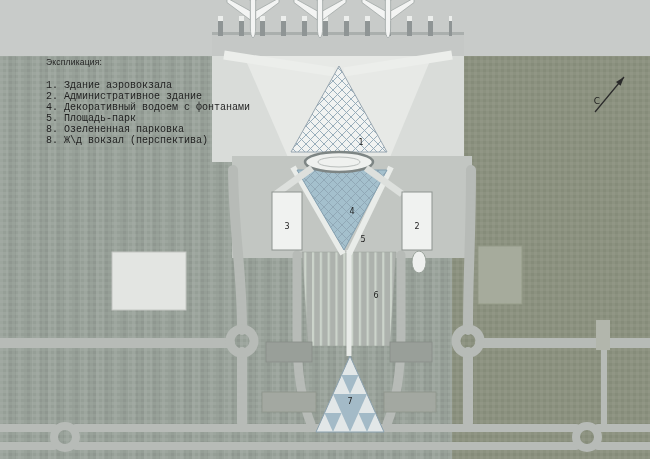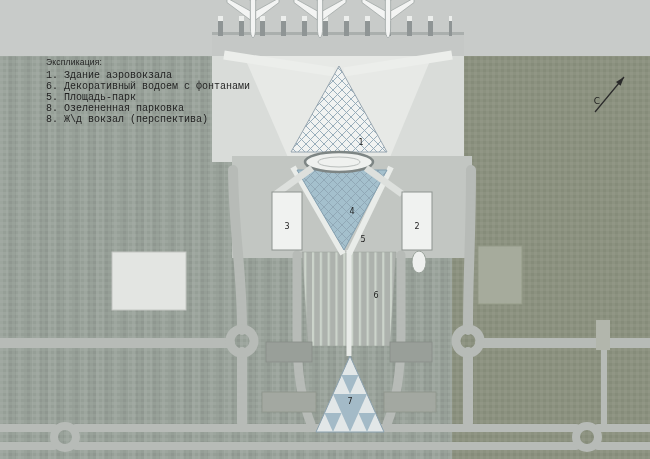--- a/index.html
+++ b/index.html
@@ -1,20 +1,20 @@
 <!DOCTYPE html>
 <html><head>
 <meta charset="utf-8">
 <style>
   html,body{margin:0;padding:0;}
   body{width:650px;height:459px;overflow:hidden;font-family:"Liberation Sans","DejaVu Sans",sans-serif;}
   .stage{position:relative;width:650px;height:459px;background:#9aa39b;overflow:hidden;}
   .stage svg{position:absolute;left:0;top:0;display:block;}
   .legend{position:absolute;left:46px;top:57px;width:180px;color:#1f1f1f;}
-  .legend-title{font-size:8.5px;letter-spacing:.2px;margin-bottom:3px;}
+  .legend-title{font-size:8.5px;letter-spacing:.2px;margin-bottom:13px;}
   .legend-item{font-size:10px;line-height:11px;white-space:nowrap;font-family:Liberation Mono, monospace;}
   svg text{font-family:"DejaVu Sans",sans-serif;}
   .num{font-size:8px;fill:#1c1c1c;}
   .north-txt{font-size:9px;fill:#1c1c1c;}
 </style>
 </head>
 <body>
 
 <div class="stage">
 
@@ -150,19 +150,20 @@
     <g>
       <line x1="595" y1="112" x2="624" y2="77" stroke="#2a2a2a" stroke-width="1.2"></line>
       <polygon points="624,77 620.6,85.8 616,82" fill="#2a2a2a"></polygon>
       <text class="north-txt" x="597" y="104" text-anchor="middle">С</text>
     </g>
   </svg>
 
   <div class="legend">
     <div class="legend-title">Экспликация:</div>
     <div class="legend-item">1. Здание аэровокзала</div>
-    <div class="legend-item">6. Декоративный водоем с фонтанами</div>
+    <div class="legend-item">2. Административное здание</div>
+    <div class="legend-item">4. Декоративный водоем с фонтанами</div>
     <div class="legend-item">5. Площадь-парк</div>
     <div class="legend-item">8. Озелененная парковка</div>
     <div class="legend-item">8. Ж\д вокзал (перспектива)</div>
   </div>
 
 </div>
 
 </body></html>

